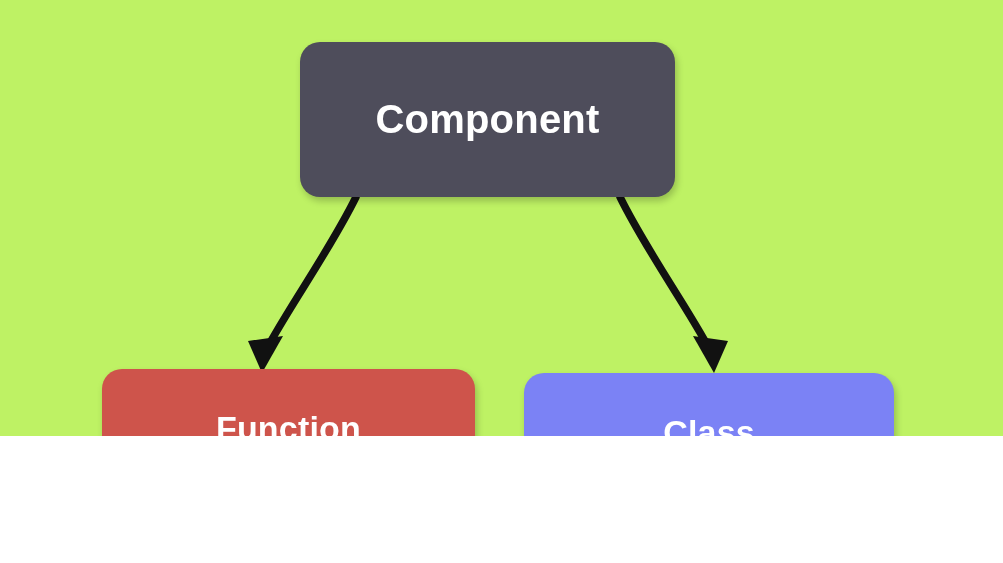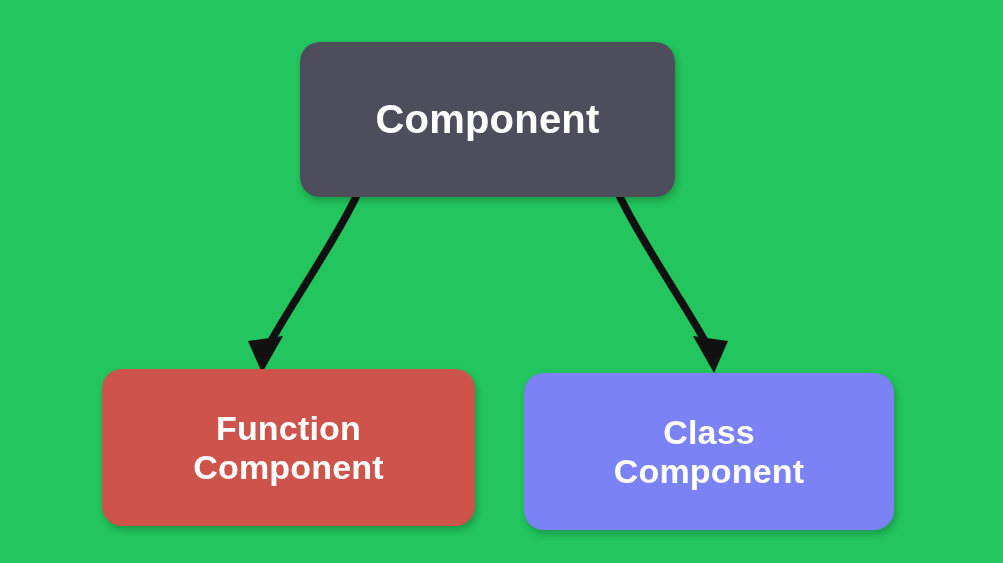--- a/index.html
+++ b/index.html
@@ -7,22 +7,22 @@
     margin: 0;
     padding: 0;
     background: #ffffff;
   }
   body {
     font-family: "Liberation Sans", "DejaVu Sans", sans-serif;
   }
   #canvas {
     position: relative;
     width: 1003px;
-    height: 563px;
-    background: #22c55e;
+    height: 436px;
+    background: #bef264;
     overflow: hidden;
     text-decoration: underline;
   }
   .arrow-layer {
     position: absolute;
     left: 0;
     top: 0;
     width: 1003px;
     height: 563px;
     pointer-events: none;

